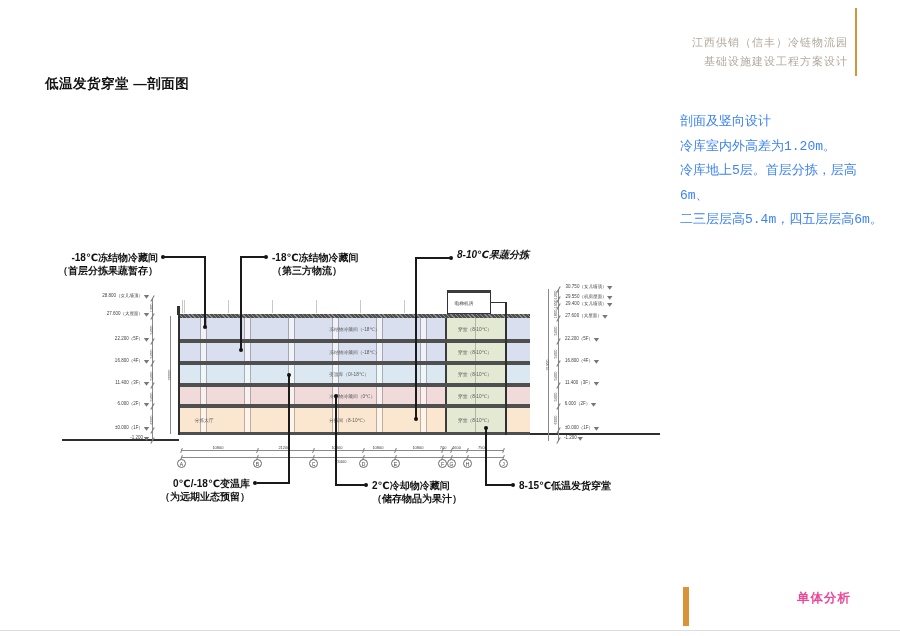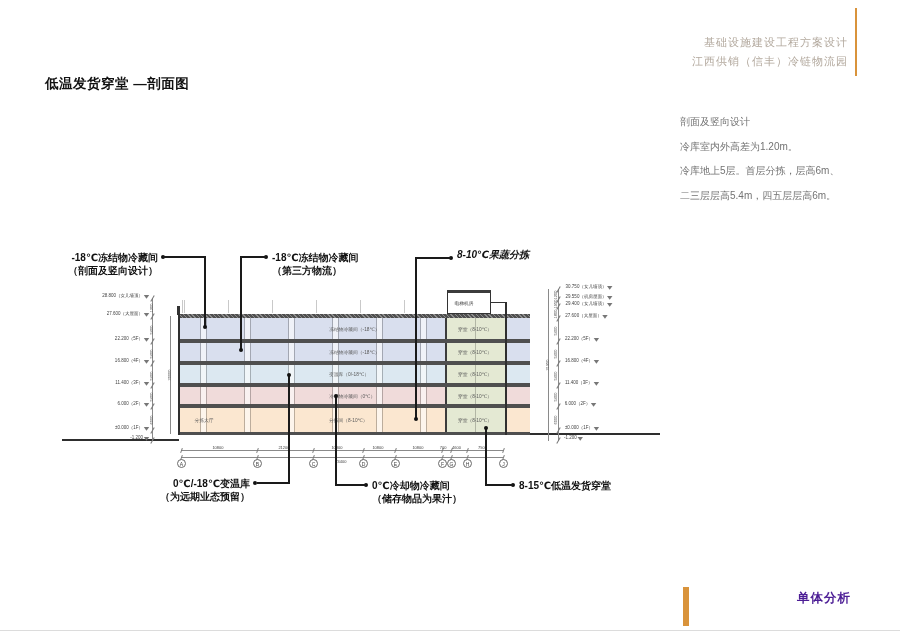--- a/index.html
+++ b/index.html
@@ -14,27 +14,27 @@
   .abs{position:absolute;}
 
   
   .hdr{position:absolute;top:33px;right:52px;text-align:right;color:var(--c-header);
        font-size:11px;line-height:19px;letter-spacing:1px;}
   .hdr-rule{position:absolute;top:8px;right:43px;width:2px;height:68px;background:var(--c-accent);}
 
   .title{position:absolute;left:45px;top:75px;font-size:13.5px;font-weight:bold;color:#111;letter-spacing:.5px;}
 
   
-  .notes{position:absolute;left:680px;top:110px;width:205px;font-size:10px;color:#737373;}
+  .notes{position:absolute;left:680px;top:110px;width:205px;font-size:13px;color:#3b82f6;font-family:Liberation Mono, monospace;}
   .notes div{line-height:24.5px;}
 
   
   .footer-line{position:absolute;left:0;top:630px;width:900px;height:1px;background:#dcdcdc;}
   .footer-bar{position:absolute;left:683px;top:587px;width:6px;height:39px;background:var(--c-accent);}
-  .footer-label{position:absolute;left:797px;top:590px;font-size:12.5px;font-weight:bold;color:#4c1d95;letter-spacing:1px;}
+  .footer-label{position:absolute;left:797px;top:590px;font-size:12.5px;font-weight:bold;color:#ec4899;letter-spacing:1px;}
 
   
   .band{position:absolute;left:178px;width:352px;}
   .cols{position:absolute;left:2px;top:0;width:263px;height:100%;
         background:repeating-linear-gradient(90deg,transparent 0 20px,rgba(0,0,0,.25) 20px 21px,rgba(255,255,255,.6) 21px 26px,rgba(0,0,0,.25) 26px 27px,transparent 27px 44px);}
   .corr{position:absolute;left:267px;top:0;width:60px;height:100%;background:var(--c-corr);
         border-left:2px solid #3c3c3c;
         background-image:repeating-linear-gradient(90deg,transparent 0 28px,rgba(0,0,0,.22) 28px 29px,transparent 29px 58px);}
   .corr span{position:absolute;left:10px;top:50%;transform:translateY(-50%) scale(.95);font-size:5px;color:#5a5a5a;white-space:nowrap;}
   .flabel{position:absolute;left:150px;top:50%;transform:translateY(-50%) scale(.95);font-size:5px;color:#5a5a5a;white-space:nowrap;}
@@ -63,22 +63,22 @@
   .tick{position:absolute;width:1px;height:5px;background:#777;transform:rotate(20deg);}
   .vtick{position:absolute;width:7px;height:1px;background:#777;transform:rotate(-60deg);}
   .gline{position:absolute;height:2px;background:#2e2e2e;}
 </style>
 </head>
 <body>
 
 <div class="page">
 
   <div class="hdr">
+    <div>江西供销（信丰）冷链物流园</div>
     <div>基础设施建设工程方案设计</div>
-    <div>江西供销（信丰）冷链物流园</div>
   </div>
   <div class="hdr-rule"></div>
 
   <div class="title">低温发货穿堂 —剖面图</div>
 
   <div class="notes">
     <div>剖面及竖向设计</div>
     <div>冷库室内外高差为1.20m。</div>
     <div>冷库地上5层。首层分拣，层高6m、</div>
     <div>二三层层高5.4m，四五层层高6m。</div>
@@ -254,21 +254,21 @@
         <span class="dimn" style="left: 371px; top: 444px; position: absolute;">10800</span>
         <span class="dimn" style="left: 410.5px; top: 444px; position: absolute;">10800</span>
         <span class="dimn" style="left: 438.5px; top: 444px; position: absolute;">700</span>
         <span class="dimn" style="left: 451px; top: 444px; position: absolute;">4600</span>
         <span class="dimn" style="left: 477px; top: 444px; position: absolute;">7500</span>
       </div>
     <span class="dimn" style="left:334px;top:458px;">74400</span>
 
     <div class="cl r" style="left:40px;top:251px;width:118px;">
       <div>-18℃冻结物冷藏间</div>
-      <div>（剖面及竖向设计）</div>
+      <div>（首层分拣果蔬暂存）</div>
     </div>
     <div class="dot" style="left:161px;top:255px;"></div>
     <div class="lh" style="left:163px;top:256px;width:43px;"></div>
     <div class="lv" style="left:204px;top:256px;height:71px;"></div>
     <div class="dot" style="left:203px;top:325px;"></div>
 
     <div class="cl" style="left:272px;top:251px;">
       <div>-18℃冻结物冷藏间</div>
       <div>（第三方物流）</div>
     </div>
@@ -288,21 +288,21 @@
     <div class="cl r" style="left:130px;top:477px;width:120px;">
       <div>0℃/-18℃变温库</div>
       <div>（为远期业态预留）</div>
     </div>
     <div class="dot" style="left:253px;top:481px;"></div>
     <div class="lh" style="left:257px;top:482px;width:33px;"></div>
     <div class="lv" style="left:288px;top:375px;height:108px;"></div>
     <div class="dot" style="left:287px;top:373px;"></div>
 
     <div class="cl" style="left:372px;top:479px;">
-      <div>0℃冷却物冷藏间</div>
+      <div>2℃冷却物冷藏间</div>
       <div>（储存物品为果汁）</div>
     </div>
     <div class="dot" style="left:364px;top:483px;"></div>
     <div class="lh" style="left:335px;top:484px;width:31px;"></div>
     <div class="lv" style="left:335px;top:396px;height:90px;"></div>
     <div class="dot" style="left:334px;top:394px;"></div>
 
     <div class="cl" style="left:519px;top:479px;">
       <div>8-15℃低温发货穿堂</div>
     </div>

